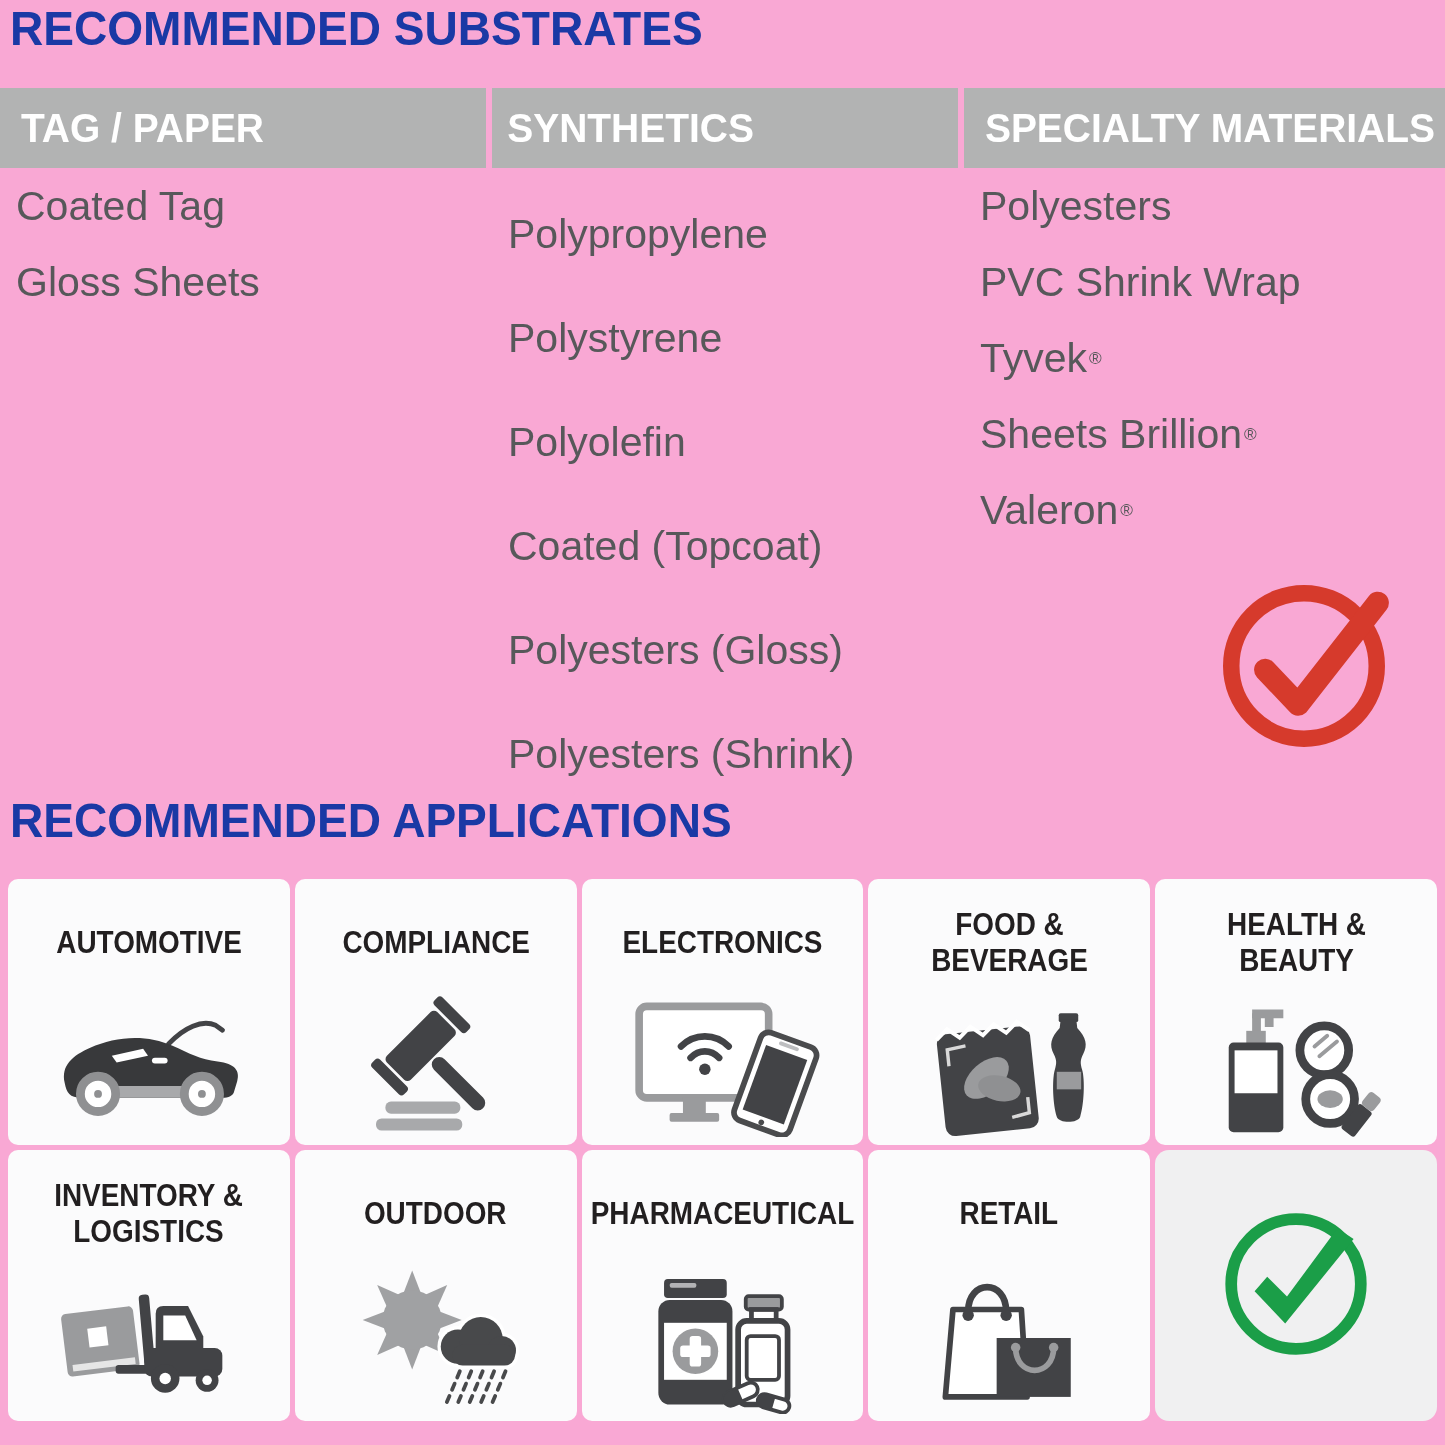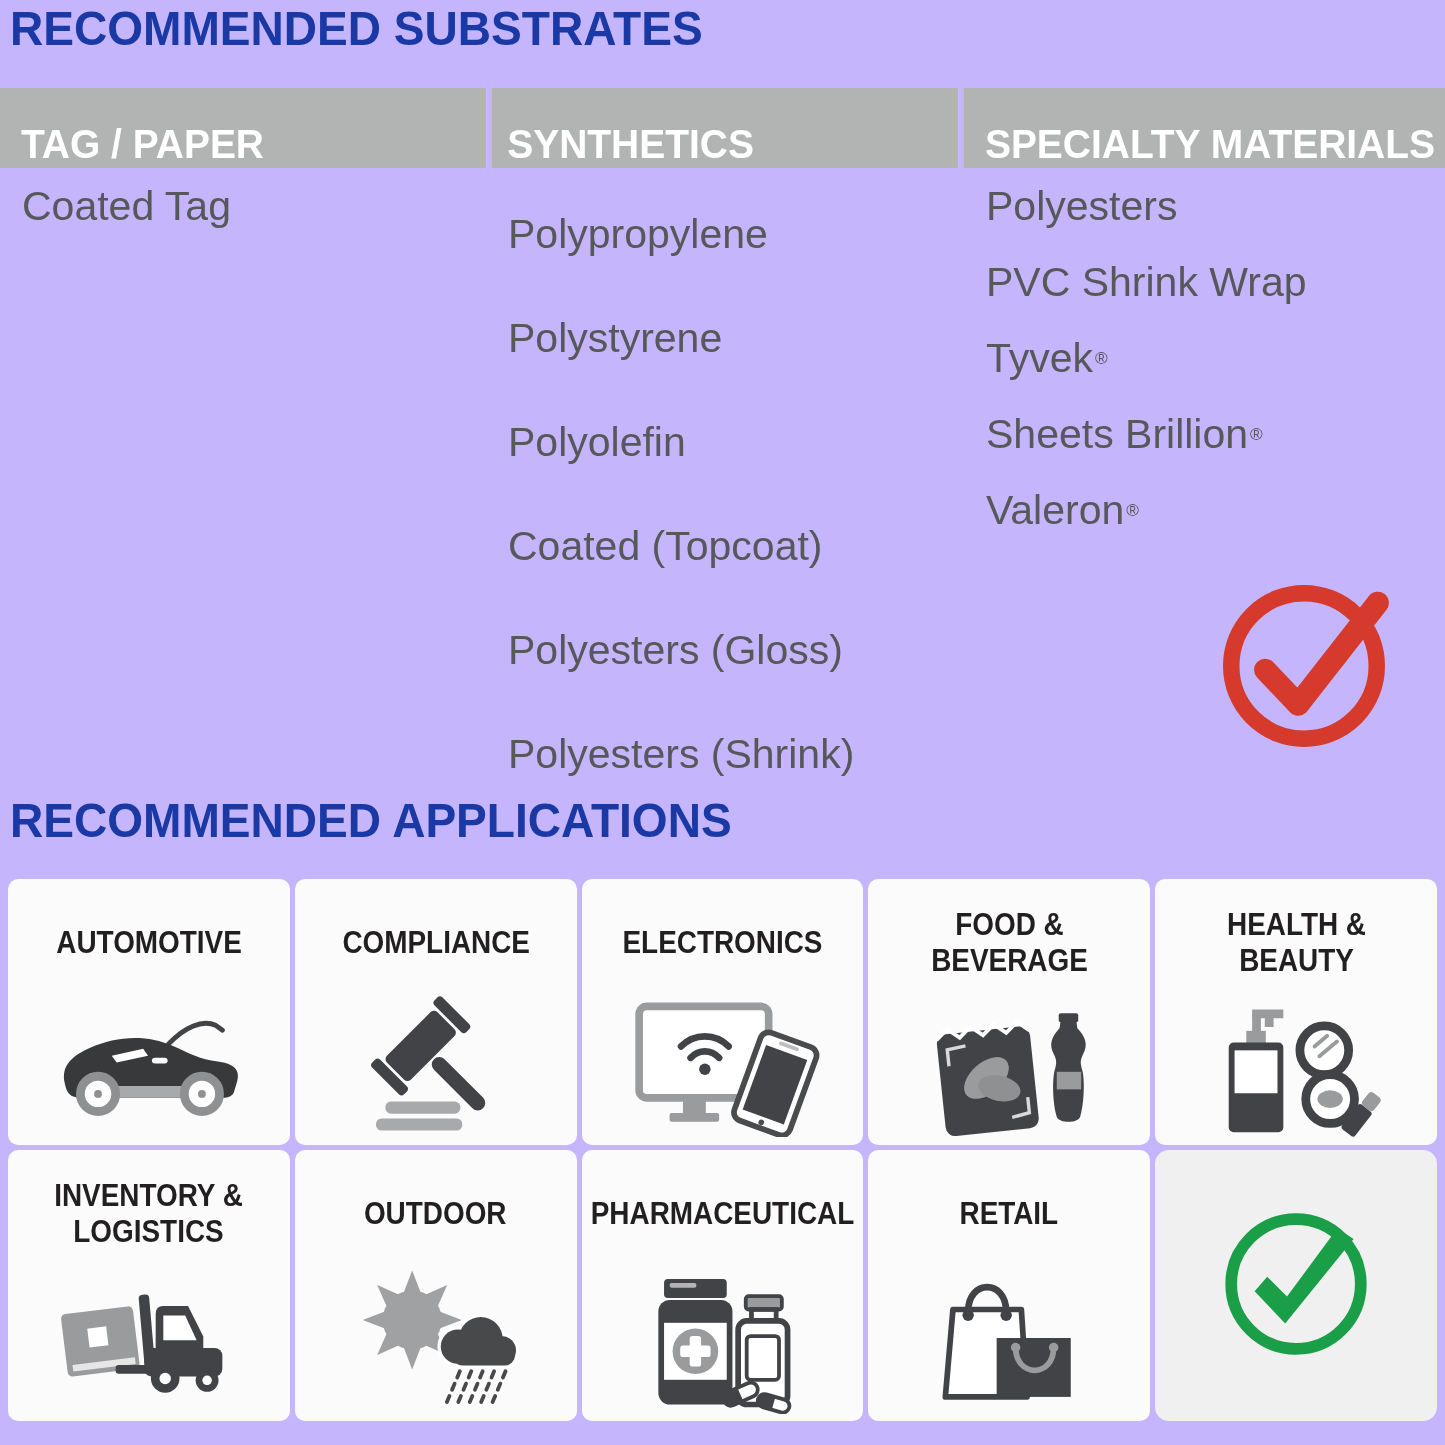--- a/index.html
+++ b/index.html
@@ -1,41 +1,41 @@
 <!DOCTYPE html>
 <html><head>
 <meta charset="utf-8">
 <style>
   html,body { margin:0; padding:0; background:#ffffff; }
   .page {
-    position:relative; width:1445px; height:1445px; background:#c4b5fd; overflow:hidden;
+    position:relative; width:1445px; height:1445px; background:#f9a8d4; overflow:hidden;
     font-family:"Liberation Sans","DejaVu Sans",sans-serif;
   }
   .sec-title {
     position:absolute; left:10px; margin:0; font-size:49px; font-weight:bold;
     color:#1a39a5; white-space:nowrap; transform:scaleX(.94); transform-origin:left top;
     letter-spacing:0;
   }
   #title-substrates { top:0px; }
   #title-applications { top:792px; }
 
   .subtable {
     position:absolute; top:88px; left:0; width:1445px;
     display:grid; grid-template-columns:486px 466px 481px; column-gap:6px;
   }
   .subhead {
-    height:80px; background:#b2b3b3; color:#ffffff; display:flex; align-items:flex-end;
+    height:80px; background:#b2b3b3; color:#ffffff; display:flex; align-items:center;
     font-size:41px; font-weight:bold;
   }
   .subhead span { padding-left:22px; transform:scaleX(.95); transform-origin:left center; white-space:nowrap; }
   .subcol:nth-child(2) .subhead span { padding-left:16px; }
   .sublist { list-style:none; margin:0; padding:0; }
   .sublist li {
     height:76px; display:flex; align-items:center; font-size:41px; color:#57585a;
-    padding-left:22px; white-space:nowrap;
+    padding-left:16px; white-space:nowrap;
   }
   .subcol:nth-child(2) .sublist li { padding-left:16px;margin-top:28px; }
   sup.reg { font-size:0.42em; vertical-align:super; margin-left:2px; line-height:0; }
 
   .red-check { position:absolute; left:1207px; top:566px; width:194px; height:194px; }
 
   .apps {
     position:absolute; left:8px; top:879px; width:1429px; height:549px;
     display:grid; grid-template-columns:repeat(5,1fr); grid-template-rows:266px 271px; gap:5px;
   }
@@ -64,20 +64,23 @@
 
   <div class="subtable">
 
     <div class="subcol">
       <div class="subhead">
         <span>TAG / PAPER</span>
       </div>
       <ul class="sublist">
         <li>
             <span>Coated Tag</span>
+          </li>
+        <li>
+            <span>Gloss Sheets</span>
           </li>
       </ul>
     </div>
 
     <div class="subcol">
       <div class="subhead">
         <span>SYNTHETICS</span>
       </div>
       <ul class="sublist">
         <li>

